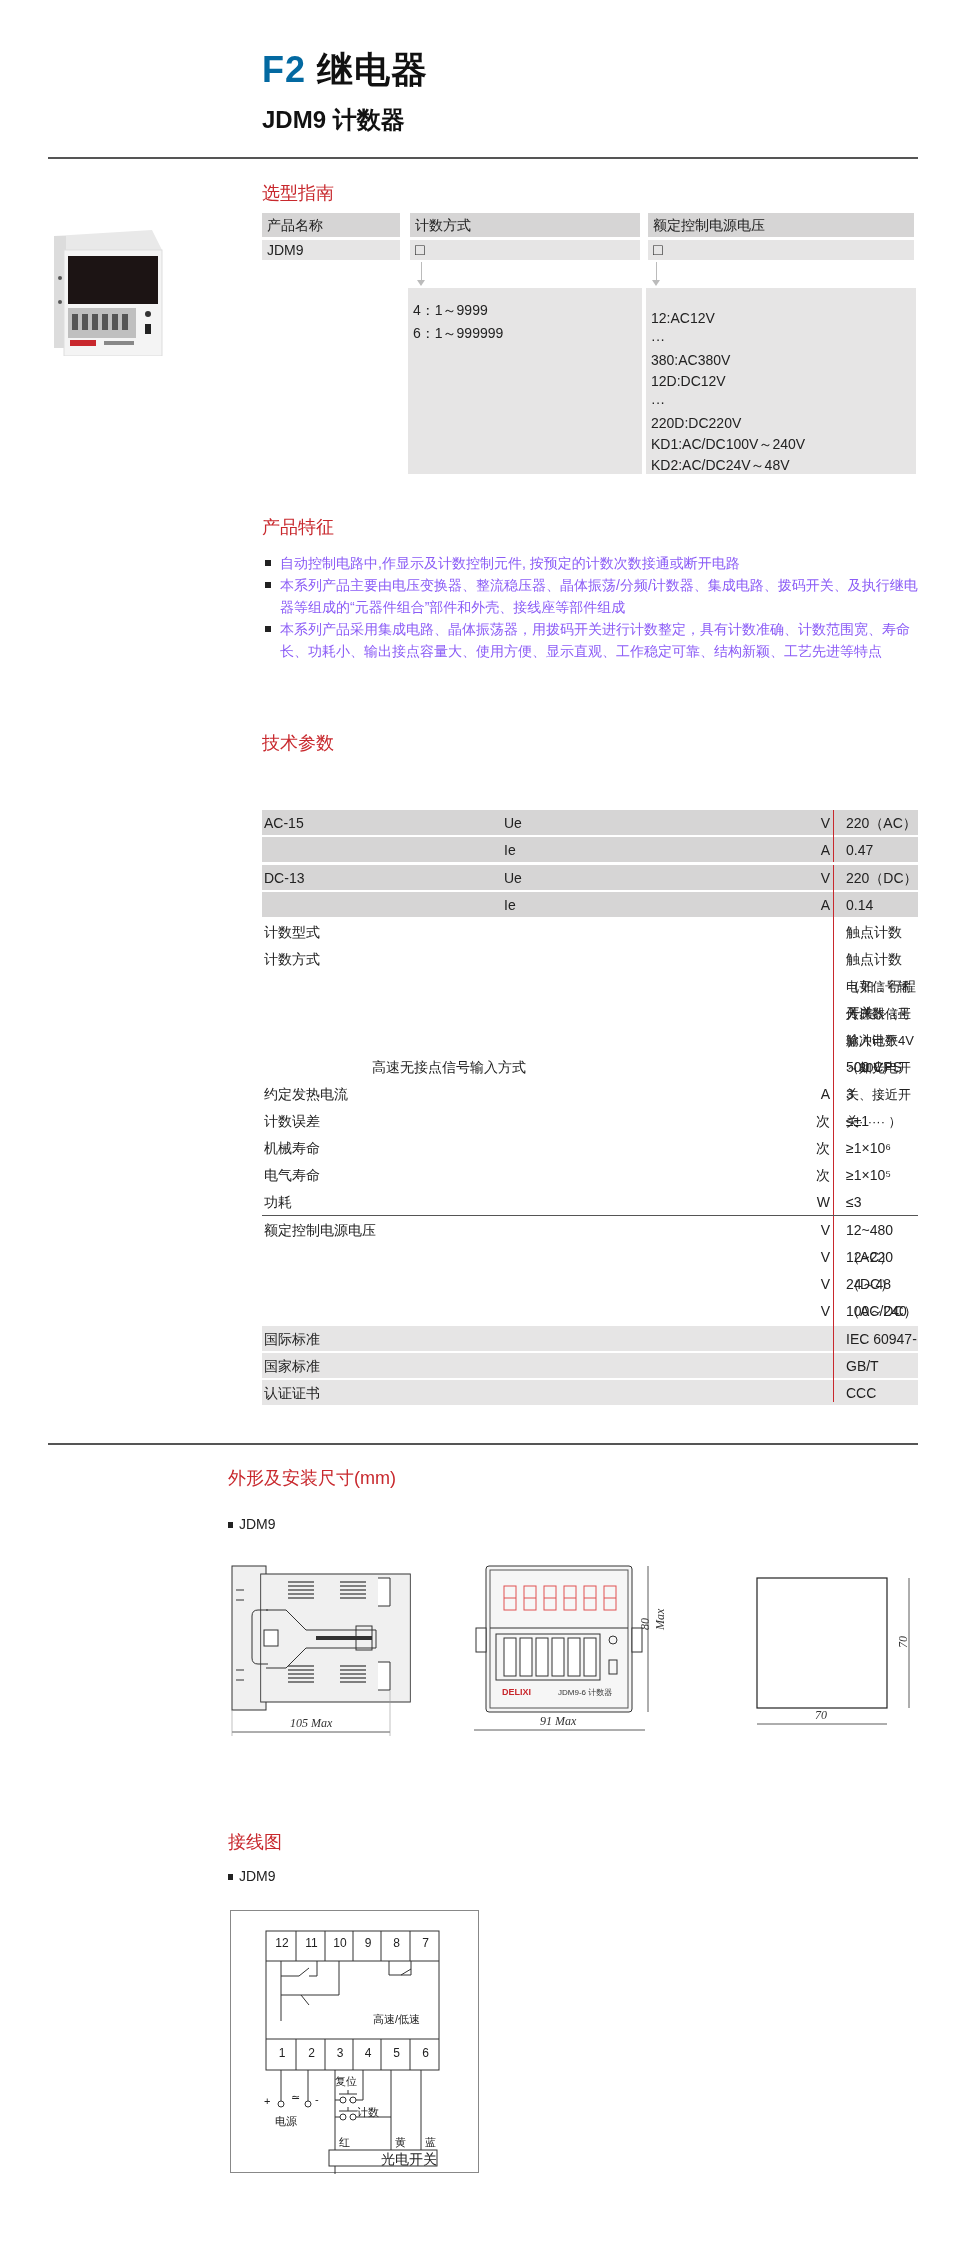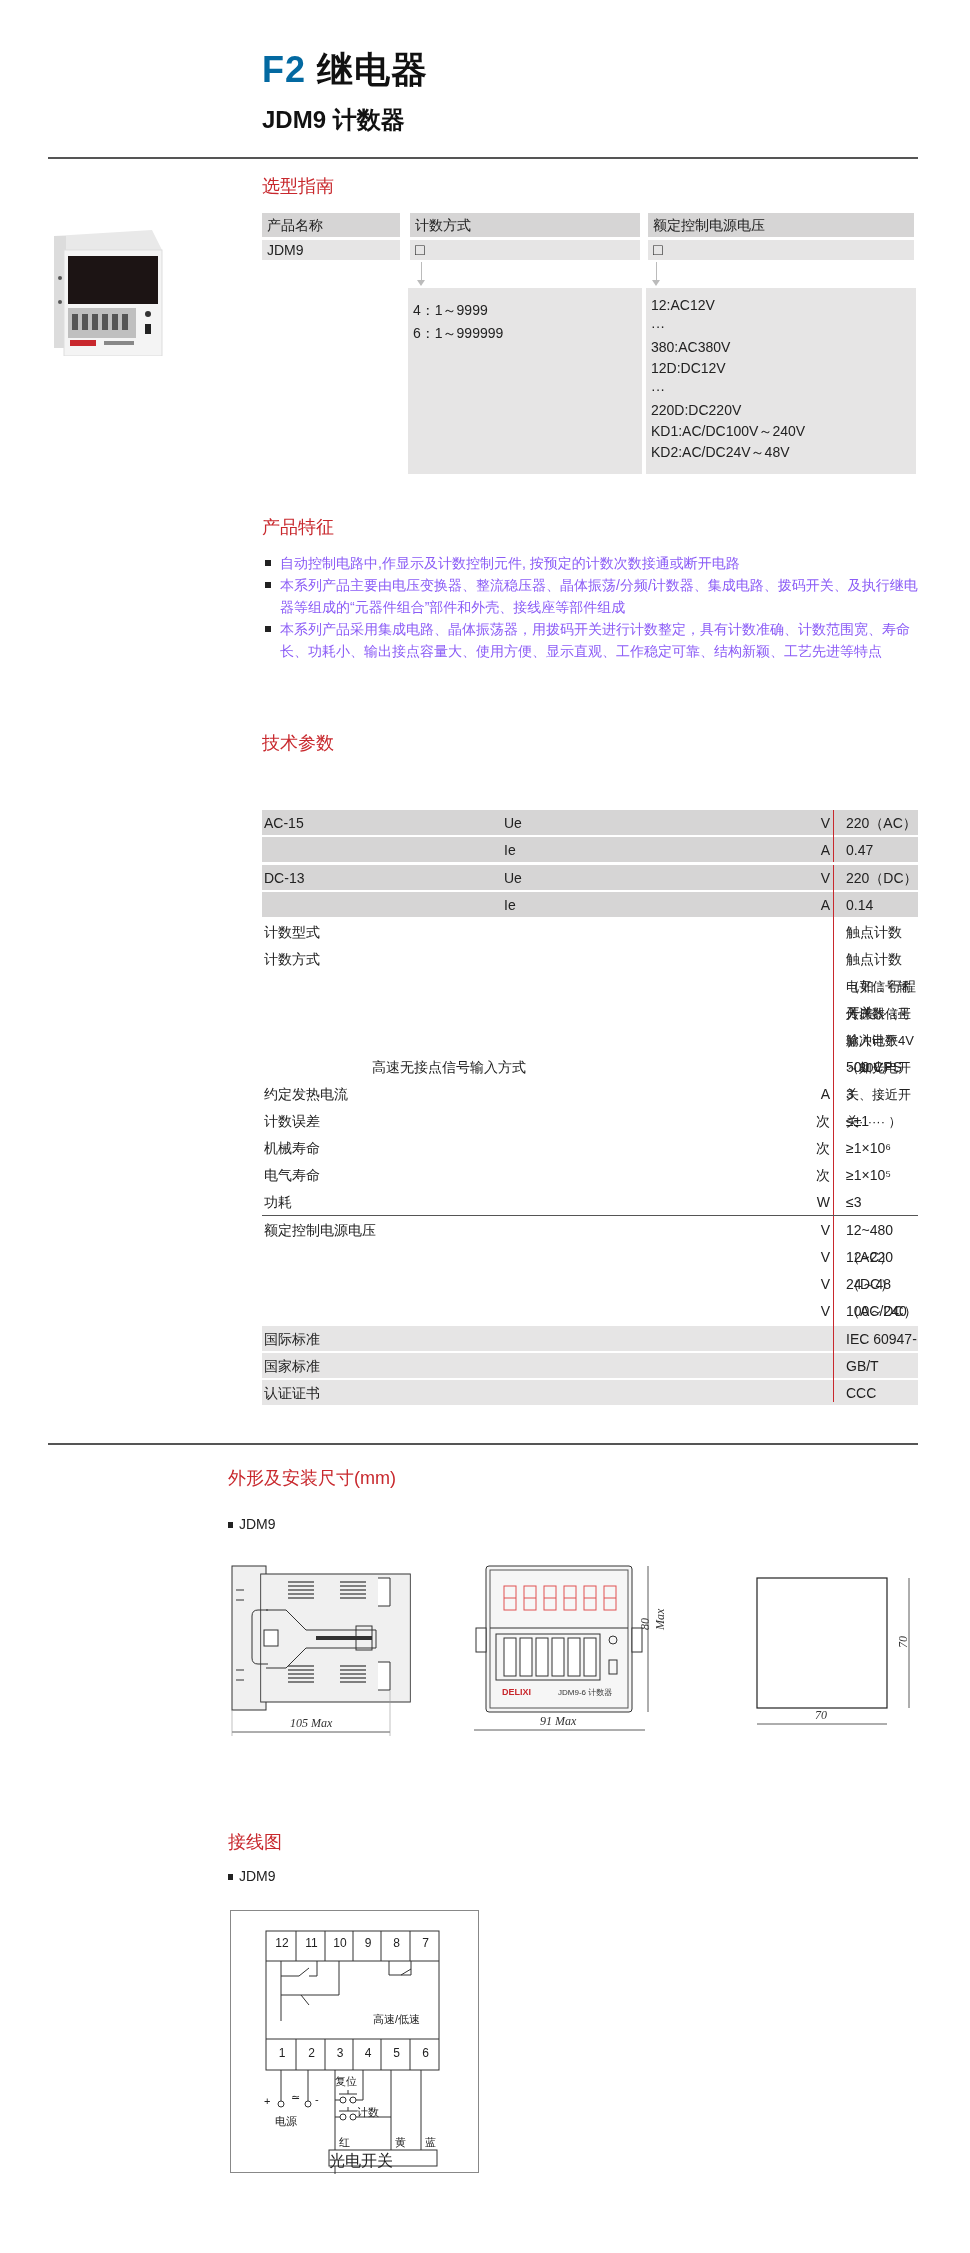--- a/index.html
+++ b/index.html
@@ -46,36 +46,36 @@
     </g>
     <circle cx="96" cy="84" r="3" fill="#333"></circle>
     <rect x="93" y="94" width="6" height="10" fill="#222"></rect>
     <rect x="18" y="110" width="26" height="6" fill="#c8282d"></rect>
     <rect x="52" y="111" width="30" height="4" fill="#888"></rect>
     <circle cx="8" cy="48" r="2" fill="#555"></circle>
       <circle cx="8" cy="72" r="2" fill="#555"></circle>
   </svg>
 </div>
 
-<div class="abs sec-title" style="left:262px;top:174px;">选型指南</div>
+<div class="abs sec-title" style="left:262px;top:181px;">选型指南</div>
 <div class="cell gray-hd" style="left:262px;top:213px;width:138px;height:24px;line-height:24px;">产品名称</div>
 <div class="cell gray-hd" style="left:410px;top:213px;width:230px;height:24px;line-height:24px;">计数方式</div>
 <div class="cell gray-hd" style="left:648px;top:213px;width:266px;height:24px;line-height:24px;">额定控制电源电压</div>
 <div class="cell gray-bg" style="left:262px;top:240px;width:138px;height:20px;line-height:20px;">JDM9</div>
 <div class="cell gray-bg" style="left:410px;top:240px;width:230px;height:20px;line-height:20px;font-size:16px;">□</div>
 <div class="cell gray-bg" style="left:648px;top:240px;width:266px;height:20px;line-height:20px;font-size:16px;">□</div>
 <div class="abs" style="left:421px;top:262px;width:1px;height:20px;background:#bbb;"></div>
 <div class="abs" style="left:417px;top:280px;width:0;height:0;border-left:4px solid transparent;border-right:4px solid transparent;border-top:6px solid #bbb;"></div>
 <div class="abs" style="left:656px;top:262px;width:1px;height:20px;background:#bbb;"></div>
 <div class="abs" style="left:652px;top:280px;width:0;height:0;border-left:4px solid transparent;border-right:4px solid transparent;border-top:6px solid #bbb;"></div>
 <div class="cell gray-bg" style="left:408px;top:288px;width:234px;height:186px;padding-top:11px;line-height:23px;">
   <div>4：1～9999</div>
   <div>6：1～999999</div>
 </div>
-<div class="cell gray-bg" style="left:646px;top:288px;width:270px;height:186px;padding-top:7px;line-height:21px;">
+<div class="cell gray-bg" style="left:646px;top:288px;width:270px;height:186px;padding-top:20px;line-height:21px;">
   <div>12:AC12V</div>
   <div>···</div>
   <div>380:AC380V</div>
   <div>12D:DC12V</div>
   <div>···</div>
   <div>220D:DC220V</div>
   <div>KD1:AC/DC100V～240V</div>
   <div>KD2:AC/DC24V～48V</div>
 </div>
 
@@ -378,14 +378,14 @@
   <div class="abs" style="left:142px;top:101px;font-size:11px;">高速/低速</div>
   <div class="abs" style="left:33px;top:184px;font-size:11px;">+</div>
   <div class="abs" style="left:60px;top:180px;font-size:11px;">≃</div>
   <div class="abs" style="left:84px;top:182px;font-size:11px;">-</div>
   <div class="abs" style="left:44px;top:203px;font-size:11px;">电源</div>
   <div class="abs" style="left:104px;top:163px;font-size:11px;">复位</div>
   <div class="abs" style="left:126px;top:194px;font-size:11px;">计数</div>
   <div class="abs" style="left:108px;top:224px;font-size:11px;">红</div>
   <div class="abs" style="left:164px;top:224px;font-size:11px;">黄</div>
   <div class="abs" style="left:194px;top:224px;font-size:11px;">蓝</div>
-  <div class="abs" style="left:98px;top:240px;width:108px;text-align:left;font-size:16px;">光电开关</div>
+  <div class="abs" style="left:98px;top:240px;width:108px;text-align:right;font-size:14px;">光电开关</div>
 </div>
 
 </body></html>

